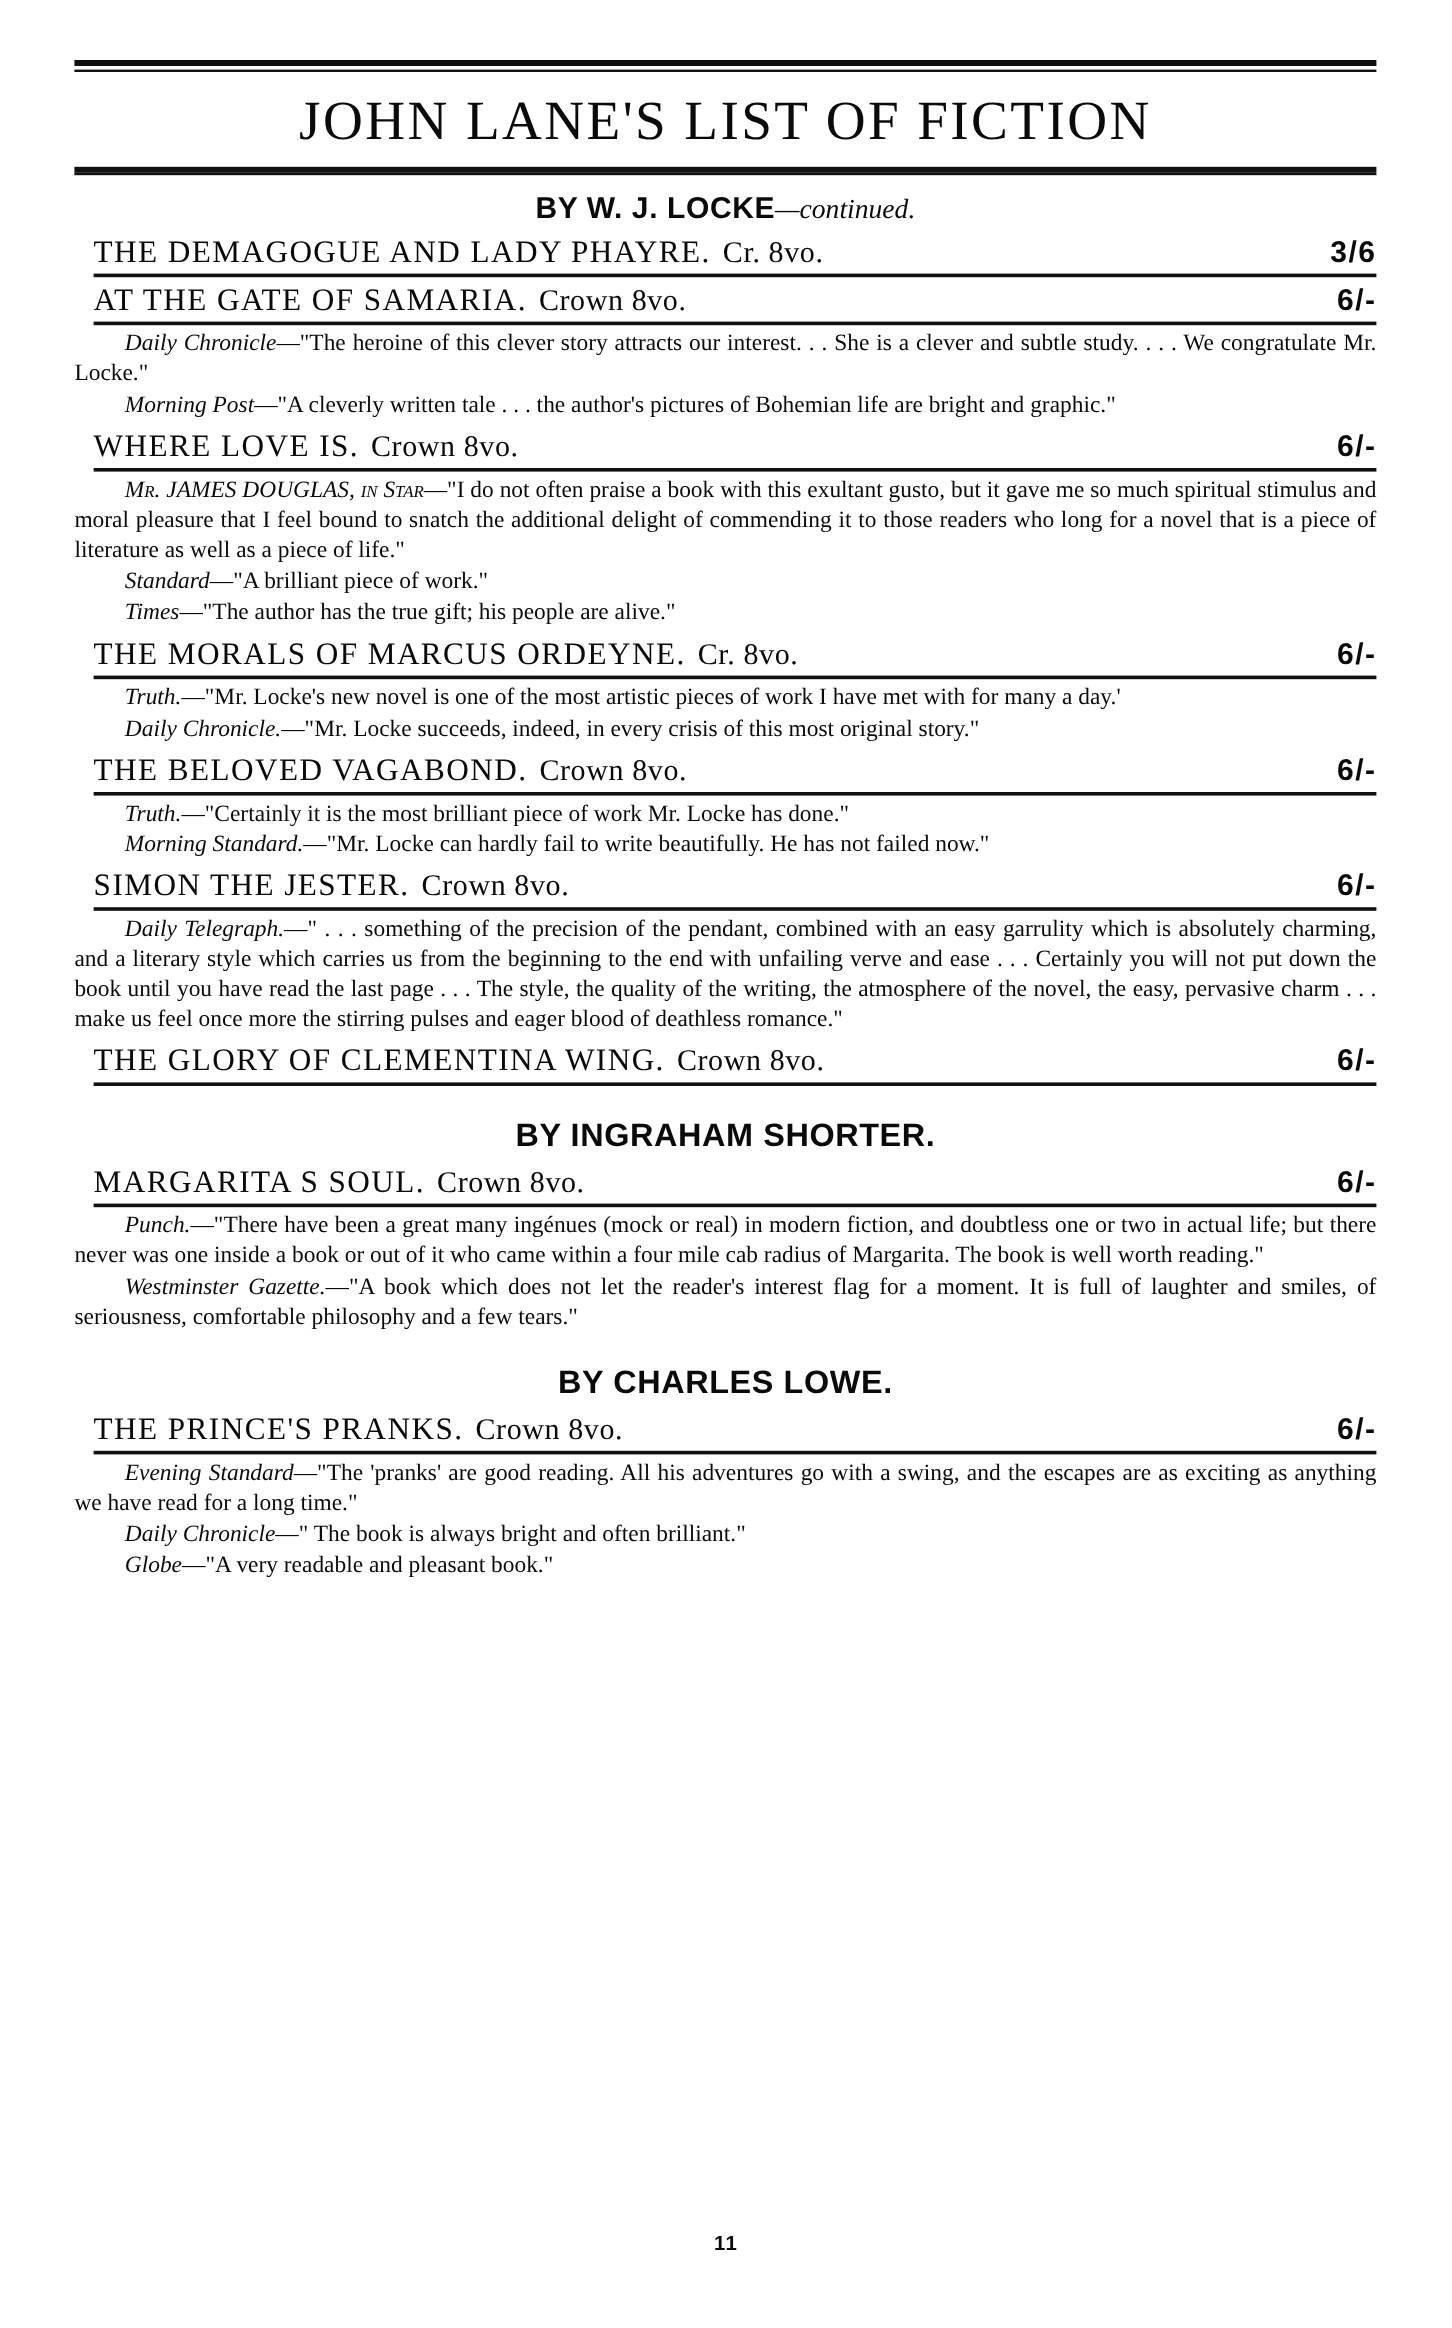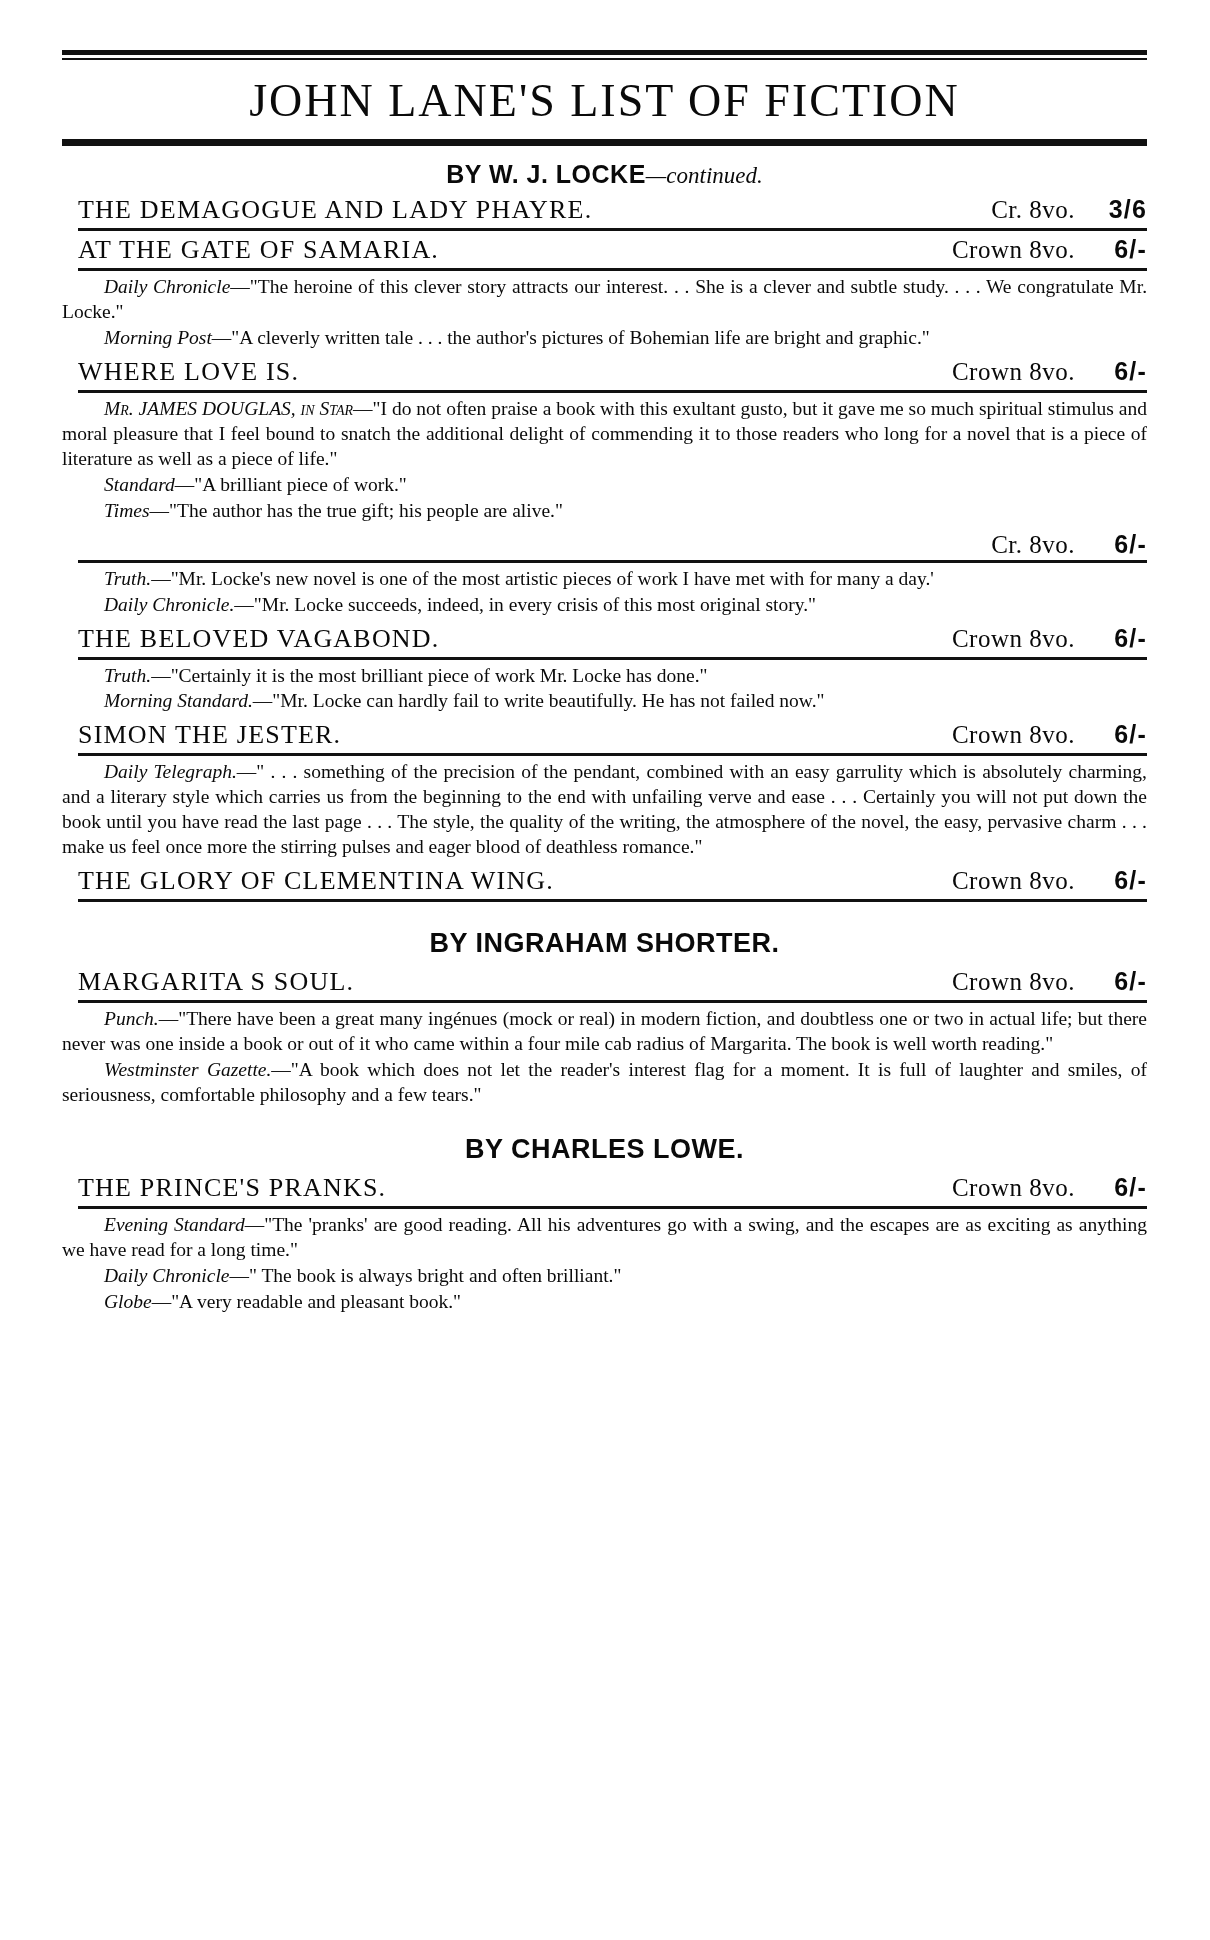--- a/index.html
+++ b/index.html
@@ -81,21 +81,21 @@
     padding-bottom: 1px;
   }
   .title-row .t {
     flex: 0 0 auto;
     border-bottom: 3px solid #111;
     padding-right: 2px;
     padding-bottom: 2px;
   }
   .title-row .fmt {
     flex: 1 1 auto;
-    text-align: right;
+    text-align: left;
     padding-left: 8px;
     font-size: 25px;
     letter-spacing: 0.5px;
   }
   .title-row .price {
     flex: 0 0 72px;
     text-align: right;
     font-family: "Liberation Sans", sans-serif;
     font-weight: bold;
     font-size: 25px;
@@ -171,20 +171,21 @@
       <span class="fmt">Crown 8vo.</span>
       <span class="price">6/-</span>
     </div>
     <div class="quotes">
       <p><span class="src sc">Mr. JAMES DOUGLAS, in Star</span><span>—"I do not often praise a book with this exultant gusto, but it gave me so much spiritual stimulus and moral pleasure that I feel bound to snatch the additional delight of commending it to those readers who long for a novel that is a piece of literature as well as a piece of life."</span></p>
       <p><span class="src">Standard</span><span>—"A brilliant piece of work."</span></p>
       <p><span class="src">Times</span><span>—"The author has the true gift; his people are alive."</span></p>
     </div>
 
     <div class="title-row title-underline-full">
+      <span class="t" style="border-bottom:none;">THE MORALS OF MARCUS ORDEYNE.</span>
       <span class="fmt">Cr. 8vo.</span>
       <span class="price">6/-</span>
     </div>
     <div class="quotes">
       <p><span class="src">Truth.</span><span>—"Mr. Locke's new novel is one of the most artistic pieces of work I have met with for many a day.'</span></p>
       <p><span class="src">Daily Chronicle.</span><span>—"Mr. Locke succeeds, indeed, in every crisis of this most original story."</span></p>
     </div>
 
     <div class="title-row title-underline-full">
       <span class="t" style="border-bottom:none;">THE BELOVED VAGABOND.</span>
@@ -235,13 +236,14 @@
       <span class="price">6/-</span>
     </div>
     <div class="quotes">
       <p><span class="src">Evening Standard</span><span>—"The 'pranks' are good reading. All his adventures go with a swing, and the escapes are as exciting as anything we have read for a long time."</span></p>
       <p><span class="src">Daily Chronicle</span><span>—" The book is always bright and often brilliant."</span></p>
       <p><span class="src">Globe</span><span>—"A very readable and pleasant book."</span></p>
     </div>
 
   </div>
 
+  <div class="folio">11</div>
 </div>
 
 </body></html>

